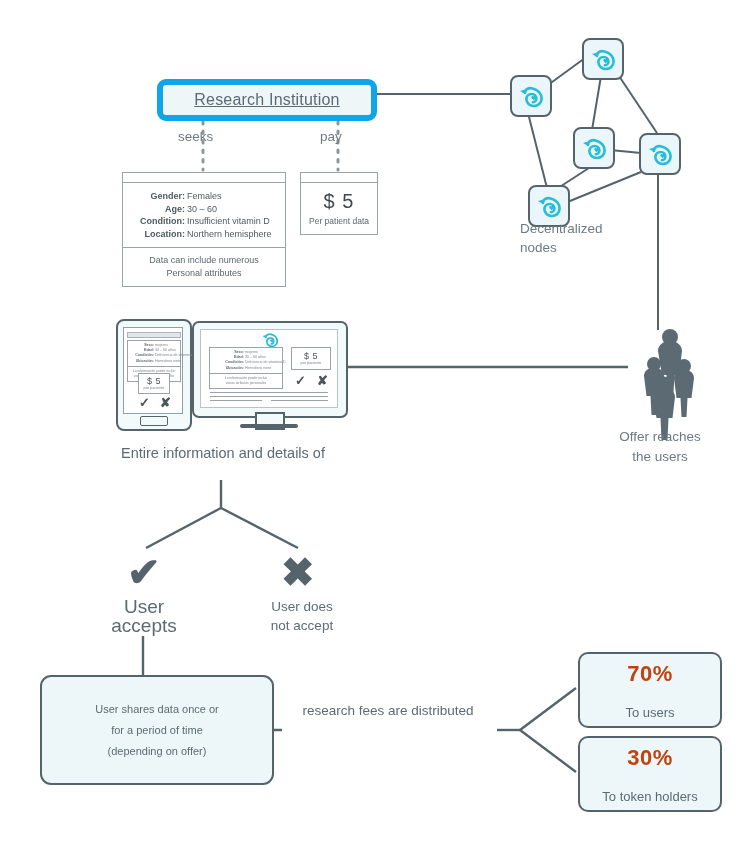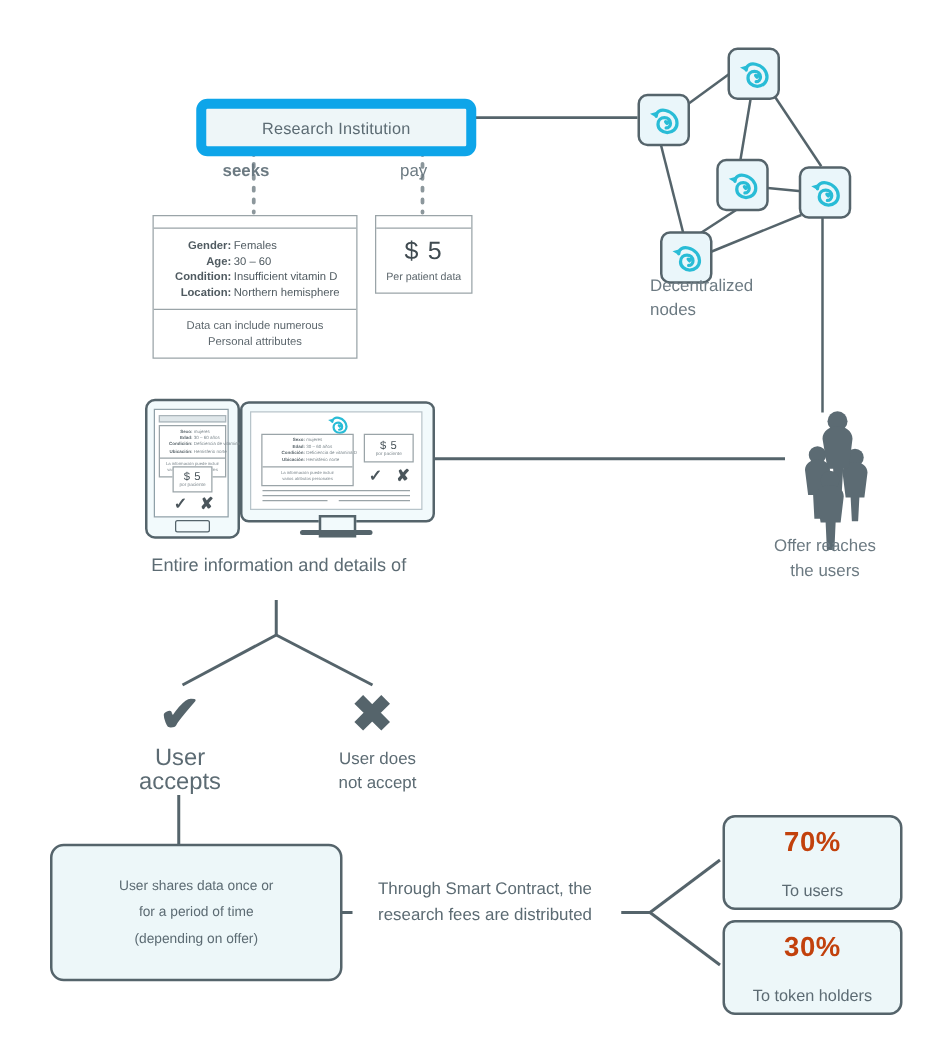--- a/index.html
+++ b/index.html
@@ -2,23 +2,23 @@
 <html><head>
 <meta charset="utf-8">
 <style>
   html,body{margin:0;padding:0;background:#ffffff;}
   body{width:755px;height:849px;position:relative;overflow:hidden;
        font-family:"Liberation Sans",sans-serif;color:#5c6b73;}
   .abs{position:absolute;}
   svg{position:absolute;left:0;top:0;overflow:visible;pointer-events:none;}
 
   
-  #inst{left:157px;top:79px;width:208px;height:30px;border:8px solid #0ea5e9;
+  #inst{left:157px;top:79px;width:208px;height:30px;border:6px solid #0ea5e9;
         border-radius:9px;background:#eef6f8;display:flex;align-items:center;
-        justify-content:center;font-size:13px;color:#5c6b73;letter-spacing:.2px;}
+        justify-content:center;font-size:16px;color:#5c6b73;letter-spacing:.2px;text-decoration:underline;}
 
   
   .edgelabel{font-size:13.5px;color:#6c7a82;}
 
   
   #criteria{left:122px;top:172px;width:162px;border:1.5px solid #9aa4a8;background:#fff;}
   #criteria .cap{height:9px;border-bottom:1.5px solid #9aa4a8;}
   #criteria .rows{padding:7px 8px 7px 0;}
   #criteria .r{display:flex;justify-content:flex-start;font-size:9px;line-height:12.6px;
                color:#4f5a60;white-space:nowrap;}
@@ -128,21 +128,21 @@
 
   <line x1="497" y1="730" x2="520" y2="730" stroke="#55646b" stroke-width="2.4"></line>
   <line x1="520" y1="730" x2="576" y2="688" stroke="#55646b" stroke-width="2.4"></line>
   <line x1="520" y1="730" x2="576" y2="772" stroke="#55646b" stroke-width="2.4"></line>
 </svg>
 
 <div class="abs" id="inst">
   <span>Research Institution</span>
 </div>
 
-<div class="abs edgelabel" style="left:178px;top:129px;font-weight:bold;">seeks</div>
+<div class="abs edgelabel" style="left:178px;top:129px;">seeks</div>
 <div class="abs edgelabel" style="left:320px;top:129px;">pay</div>
 
 <div class="abs" id="criteria">
   <div class="cap"></div>
   <div class="rows">
     <div class="r">
       <span class="k">Gender:</span>
       <span class="v">Females</span>
     </div>
     <div class="r">
@@ -330,21 +330,20 @@
 
 <div class="abs" id="sharebox">
   <div>
     <div>User shares data once or</div>
     <div>for a period of time</div>
     <div>(depending on offer)</div>
   </div>
 </div>
 
 <div class="abs" id="smart">
-  <div>Through Smart Contract, the</div>
   <div>research fees are distributed</div>
 </div>
 
 <div class="pct" id="pct70">
   <div class="big">70%</div>
   <div class="sm">To users</div>
 </div>
 <div class="pct" id="pct30">
   <div class="big">30%</div>
   <div class="sm">To token holders</div>

